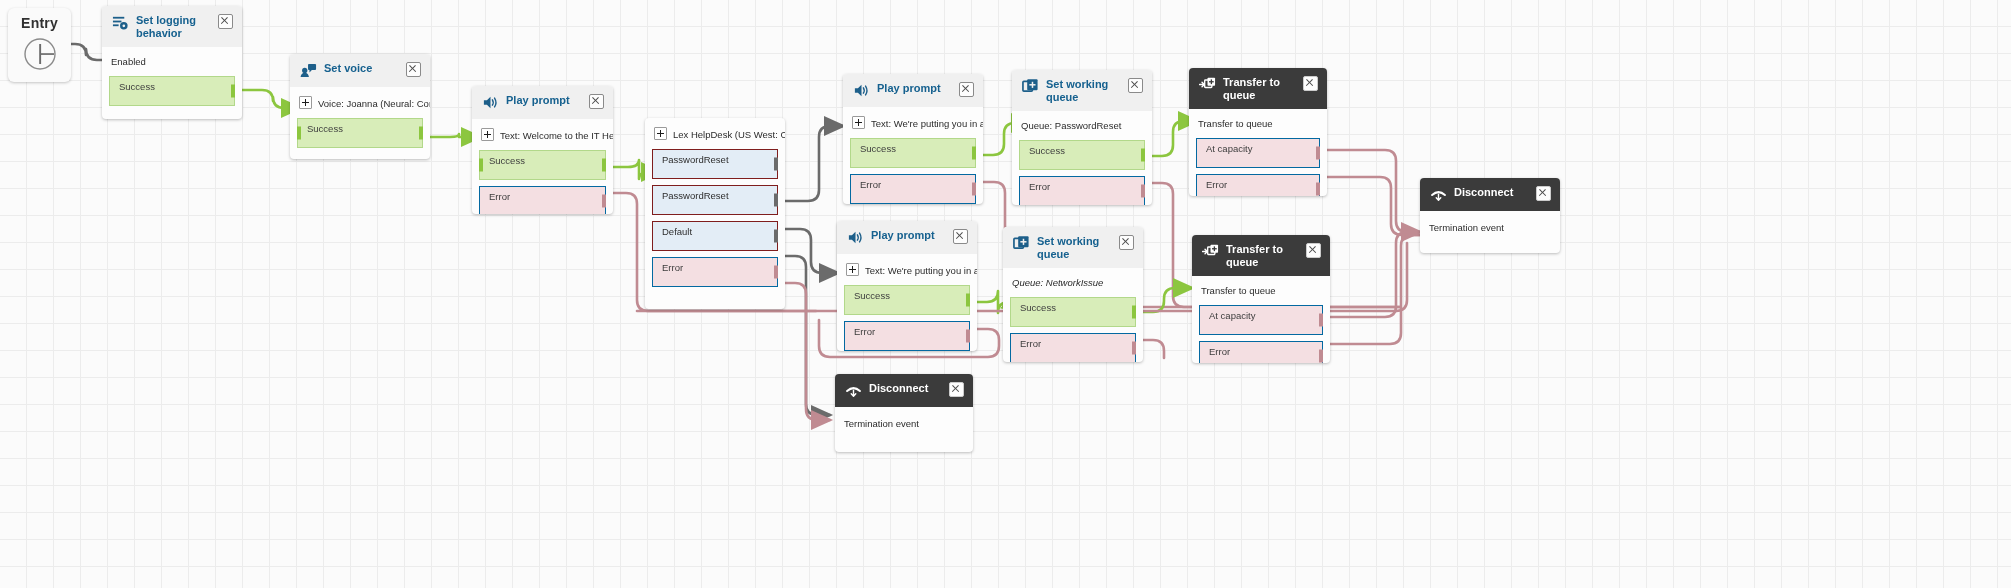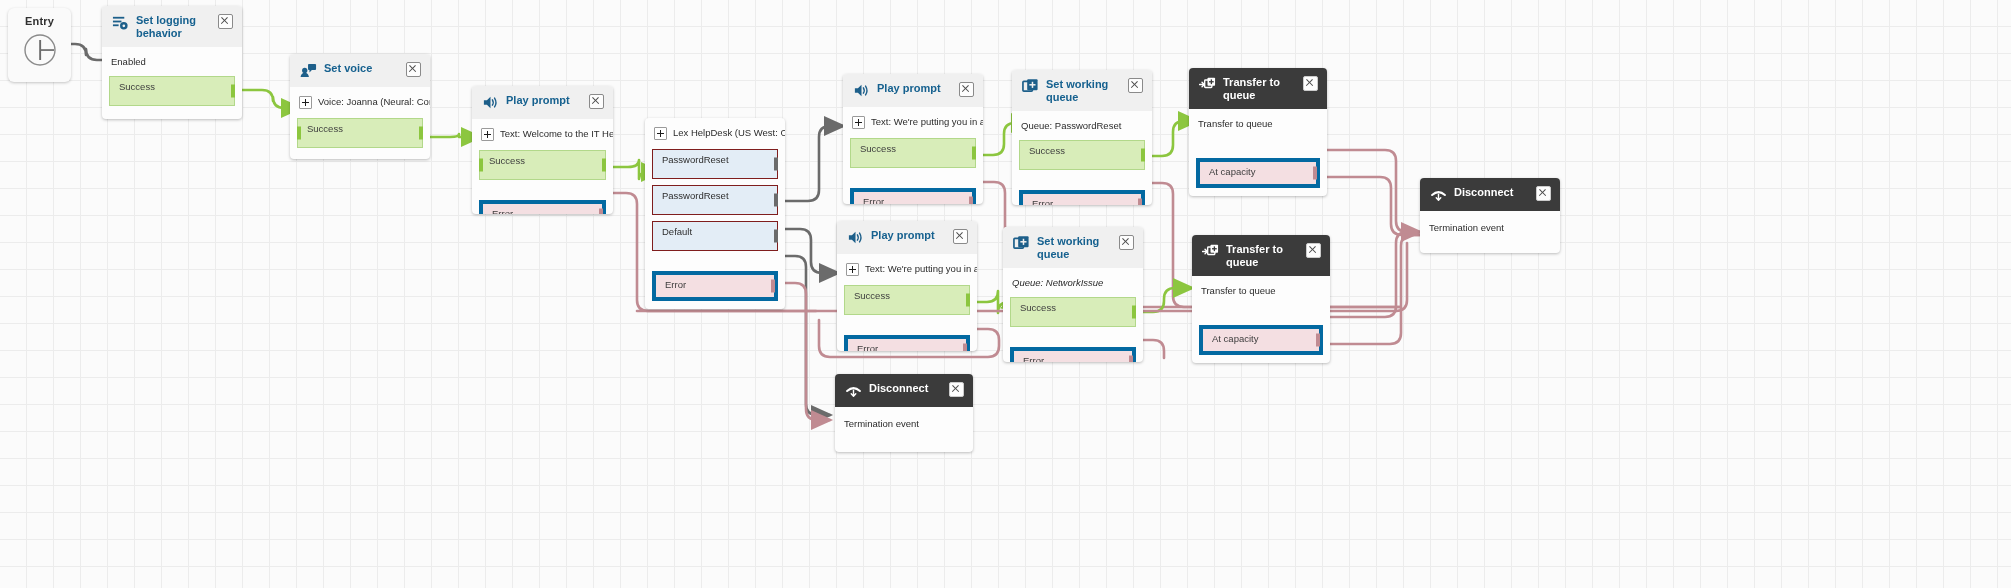--- a/index.html
+++ b/index.html
@@ -18,21 +18,21 @@
     background-position:-1px -1px;
   }
   #wires{position:absolute;left:0;top:0;width:2011px;height:588px;pointer-events:none;}
 
   
   .entry{
     position:absolute;background:#fafafa;border-radius:6px;
     box-shadow:0 1px 3px rgba(0,0,0,.22);
     display:flex;flex-direction:column;align-items:center;
   }
-  .entry-label{font-size:11px;font-weight:bold;color:#303030;margin-top:7px;letter-spacing:.2px;}
+  .entry-label{font-size:14px;font-weight:bold;color:#303030;margin-top:7px;letter-spacing:.2px;}
   .entry-circle{margin-top:3px;}
 
   
   .node{
     position:absolute;background:#fdfdfd;border-radius:4px;
     box-shadow:0 1px 3px rgba(0,0,0,.25);
     box-sizing:border-box;overflow:hidden;
   }
   .node-head{
     display:flex;gap:7px;
@@ -53,41 +53,41 @@
   }
   .node.dark .closebtn{background:#fdfdfd;border-color:#cccccc;}
   .closebtn:before,.closebtn:after{
     content:"";position:absolute;left:1px;top:5px;width:9px;height:1.4px;background:#4a4a4a;
   }
   .closebtn:before{transform:rotate(45deg);}
   .closebtn:after{transform:rotate(-45deg);}
 
   .node-body{padding:0;}
   .param-row{
-    display:flex;align-items:flex-start;gap:6px;
+    display:flex;align-items:flex-end;gap:6px;
     padding:9px 8px 9px 9px;font-size:9.5px;color:#2b2b2b;
     white-space:nowrap;overflow:hidden;
   }
   .plusbox{
     flex:0 0 auto;width:11px;height:11px;border:1px solid #9a9a9a;background:#fff;
     position:relative;border-radius:1px;
   }
   .plusbox:before,.plusbox:after{content:"";position:absolute;background:#1d1d1d;}
   .plusbox:before{left:4.5px;top:1.5px;width:1.6px;height:7px;}
   .plusbox:after{left:1.5px;top:4.5px;width:7px;height:1.6px;}
 
   .ports{padding:0 7px 10px 7px;}
   .port{
     position:relative;height:30px;line-height:19px;
     padding-left:9px;font-size:9.5px;color:#2e2e2e;
     margin-bottom:6px;box-sizing:border-box;
   }
   .port:last-child{margin-bottom:0;}
   .port.success{background:#d8edb9;border:1px solid #b2d88a;color:#3d3d3d;}
-  .port.error  {background:#f4dfe2;border:4px solid #0369a1;color:#3d3d3d;margin-top:20px;}
+  .port.error  {background:#f4dfe2;border:1px solid #0369a1;color:#3d3d3d;}
   .port.branch {background:#e3edf6;border:1px solid #7f1d1d;color:#2e2e2e;}
   
   .port .nub{
     position:absolute;right:-1px;top:50%;transform:translateY(-50%);
     width:4px;height:13px;
   }
   .port.success .nub{background:#8cc63f;}
   .port.error   .nub{background:#c08b92;}
   .port.branch  .nub{background:#6b6b6b;}
   

